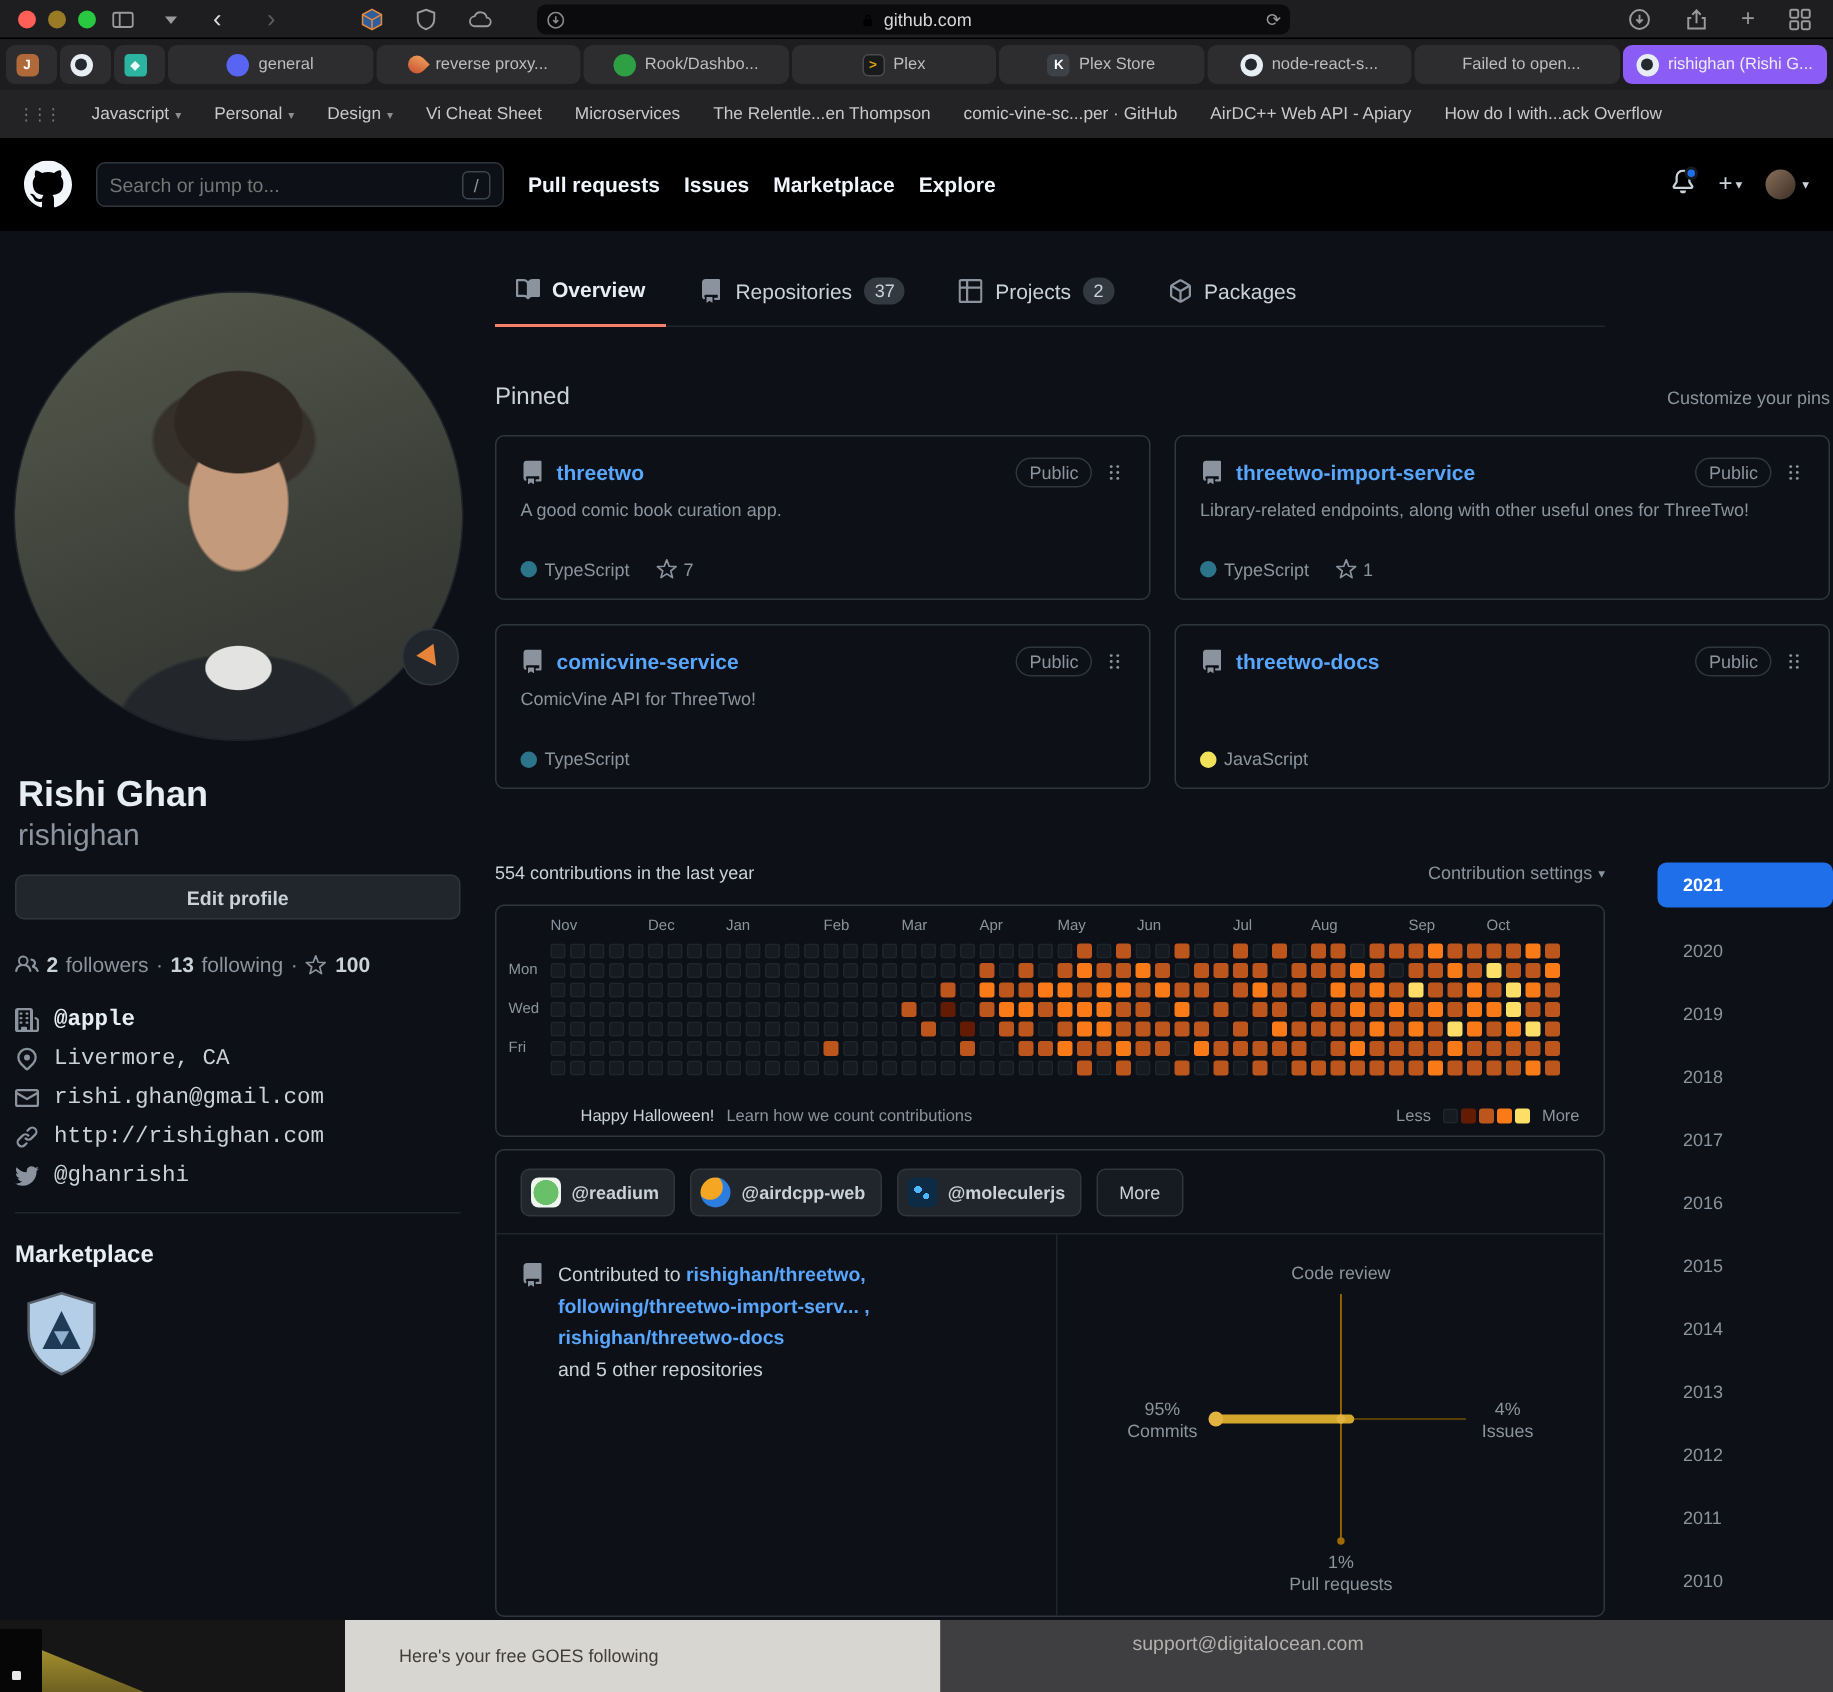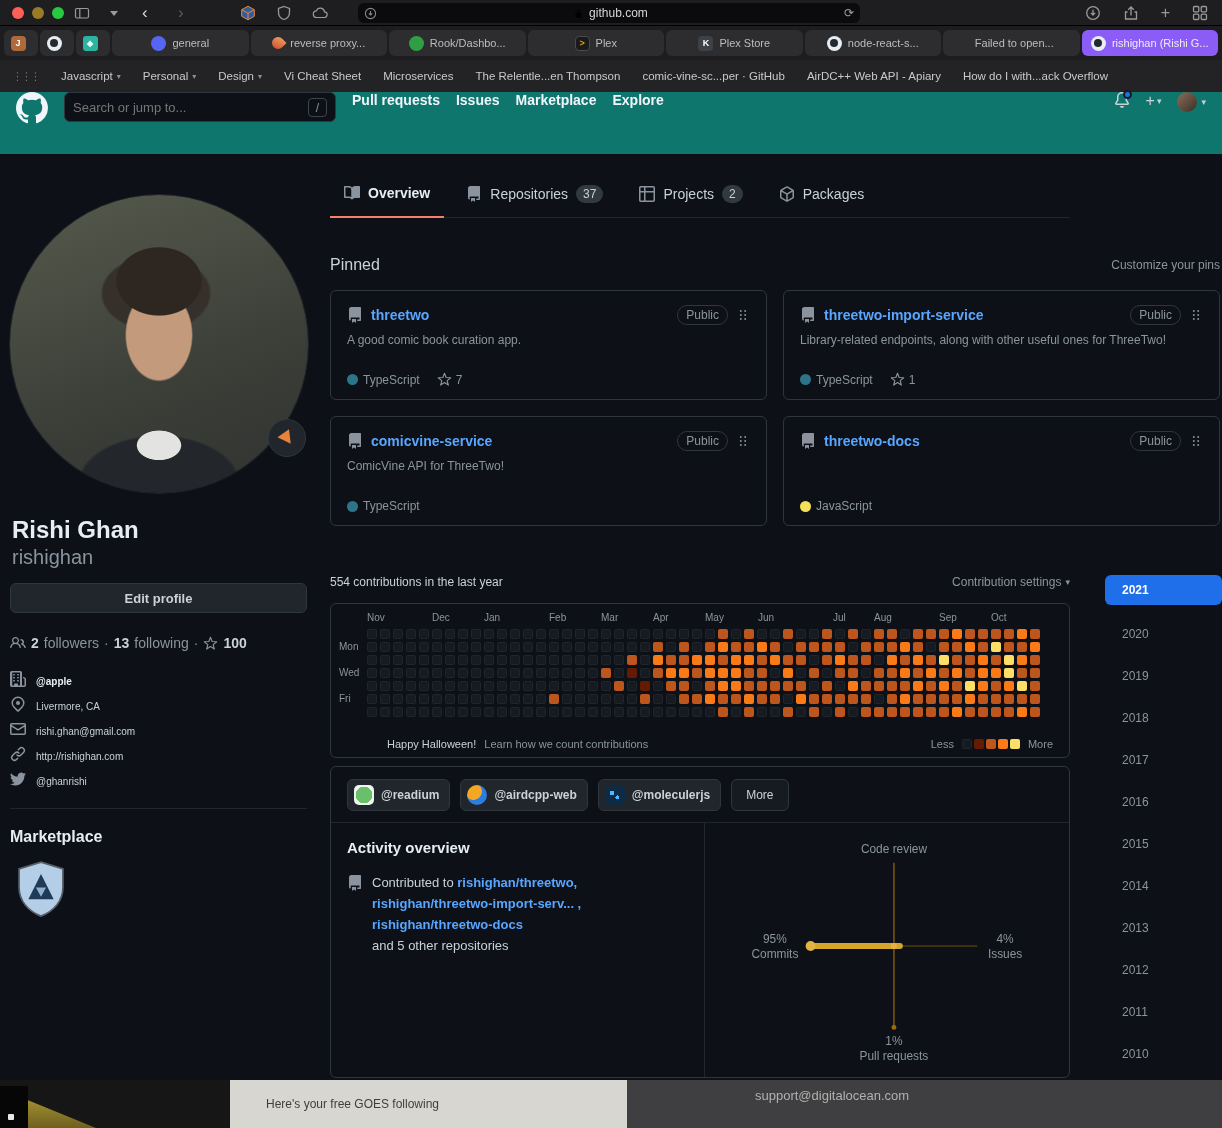--- a/index.html
+++ b/index.html
@@ -49,21 +49,21 @@
   .plexstore-favicon { background:#3d4148; } .plexstore-favicon::after { content:"K"; }
   .none { visibility:hidden; width:0; padding:0; }
 
   
   .bookmarks-bar { height:32px; background:#232326; display:flex; align-items:center; gap:22px; padding:0 12px; }
   .bm-grip { color:#77777a; font-size:11px; letter-spacing:-2px; }
   .bm-item { font-size:11.5px; color:#c9c9cb; white-space:nowrap; display:flex; align-items:center; }
   .bm-item.has-caret::after { content:"▾"; font-size:8px; color:#8e8e90; margin-left:4px; }
 
   
-  .gh-header { height:62px; background:#0f766e; display:flex; align-items:flex-start; padding:0 16px; gap:16px; }
+  .gh-header { height:62px; background:#000000; display:flex; align-items:center; padding:0 16px; gap:16px; }
   .gh-logo { width:32px; height:32px; fill:#f0f6fc; flex:none; }
   .gh-search { position:relative; width:272px; height:30px; background:#0d1117; border:1px solid #30363d; border-radius:6px; display:flex; align-items:center; padding:0 8px; }
   .gh-search input { background:transparent; border:none; outline:none; color:#8b949e; font-size:13px; width:220px; font-family:"Liberation Sans", sans-serif; }
   .gh-slash { position:absolute; right:8px; top:5px; width:19px; height:19px; border:1px solid #3d444d; border-radius:4px; color:#8b949e; font-size:12px; display:flex; align-items:center; justify-content:center; }
   .gh-nav { display:flex; gap:16px; }
   .gh-nav-link { font-size:14px; font-weight:700; color:#f0f6fc; white-space:nowrap; }
   .gh-spacer { flex:1; }
   .gh-bell-wrap { position:relative; color:#c9d1d9; }
   .oct { width:16px; height:16px; fill:currentColor; flex:none; }
   .oct.sm { width:16px; height:16px; }
@@ -94,21 +94,21 @@
       linear-gradient(160deg,#565a4c,#3c3f38 60%,#2f3230); }
   .status-badge { position:absolute; right:2px; bottom:36px; width:38px; height:38px; border-radius:50%; background:#21262d; border:1px solid #30363d; display:flex; align-items:center; justify-content:center; }
   .pizza { width:0; height:0; border-left:7px solid transparent; border-right:7px solid transparent; border-top:13px solid #e8833a; transform:rotate(-35deg); }
   .v-name { position:absolute; left:12px; top:362px; font-size:24px; font-weight:700; color:#e6edf3; }
   .v-login { position:absolute; left:12px; top:392px; font-size:20px; font-weight:300; color:#8b949e; }
   .edit-btn { position:absolute; left:10px; top:429px; width:297px; height:30px; background:#21262d; border:1px solid #30363d; border-radius:6px; color:#c9d1d9; font-size:13px; font-weight:600; display:flex; align-items:center; justify-content:center; }
   .follow-row { position:absolute; left:10px; top:481px; display:flex; align-items:center; gap:5px; font-size:14px; color:#8b949e; }
   .follow-row b { color:#c9d1d9; font-weight:600; }
   .muted { color:#8b949e; }
   .detail-list { position:absolute; left:10px; top:517px; list-style:none; display:flex; flex-direction:column; gap:9px; }
-  .detail-item { display:flex; align-items:flex-end; gap:10px; font-size:10px; color:#c9d1d9; }
+  .detail-item { display:flex; align-items:center; gap:10px; font-size:15px; color:#c9d1d9;font-family:Liberation Mono, monospace; }
   .detail-item .oct { color:#8b949e; }
   .detail-text.strong { font-weight:600; color:#e6edf3; }
   .side-divider { position:absolute; left:10px; top:654px; width:297px; border-top:1px solid #21262d; }
   .ach-title { position:absolute; left:10px; top:674px; font-size:16px; font-weight:700; color:#e6edf3; }
   .ach-badge { position:absolute; left:14px; top:706px; width:54px; height:60px; }
 
   
   .pin-head-row { position:absolute; left:330px; top:102px; width:890px; display:flex; align-items:center; justify-content:space-between; }
   .pin-title { font-size:16px; color:#c9d1d9; font-weight:400; }
   .pin-customize { font-size:12px; color:#8b949e; }
@@ -654,21 +654,21 @@
     <div class="graph-box">
       <div class="hm-months">
           <span style="left: 0px;">Nov</span>
           <span style="left: 65px;">Dec</span>
           <span style="left: 117px;">Jan</span>
           <span style="left: 182px;">Feb</span>
           <span style="left: 234px;">Mar</span>
           <span style="left: 286px;">Apr</span>
           <span style="left: 338px;">May</span>
           <span style="left: 391px;">Jun</span>
-          <span style="left: 466px;">Jul</span>
+          <span style="left: 455px;">Jul</span>
           <span style="left: 507px;">Aug</span>
           <span style="left: 572px;">Sep</span>
           <span style="left: 624px;">Oct</span>
         </div>
       <div class="hm-days">
           <span style="top: 12px;">Mon</span>
           <span style="top: 38px;">Wed</span>
           <span style="top: 64px;">Fri</span>
         </div>
       <div class="hm-grid">
@@ -1173,33 +1173,32 @@
 
             <span class="org-chip">
               <span class="org-avatar moleculer-avatar"></span>
               <span>@moleculerjs</span>
             </span>
           </span>
         <span class="org-chip plain">More</span>
       </div>
       <div class="activity-cols">
         <div class="act-left">
-          <div class="act-title">Activity overview</div>
           <div class="contrib-to">
             <svg class="oct">
                 <use href="#i-repo"></use>
               </svg>
             <div>
 
                 <div class="contrib-line">
                   <span>Contributed to </span><a class="repo-link">rishighan/threetwo,</a>
                 </div>
 
                 <div class="contrib-line">
-                  <a class="repo-link">rishighan/threetwo-import-serv... ,</a>
+                  <a class="repo-link">following/threetwo-import-serv... ,</a>
                 </div>
 
                 <div class="contrib-line">
                   <a class="repo-link">rishighan/threetwo-docs</a>
                 </div>
 
                 <div class="contrib-line">
                   <span>and 5 other repositories</span>
                 </div>
               </div>

